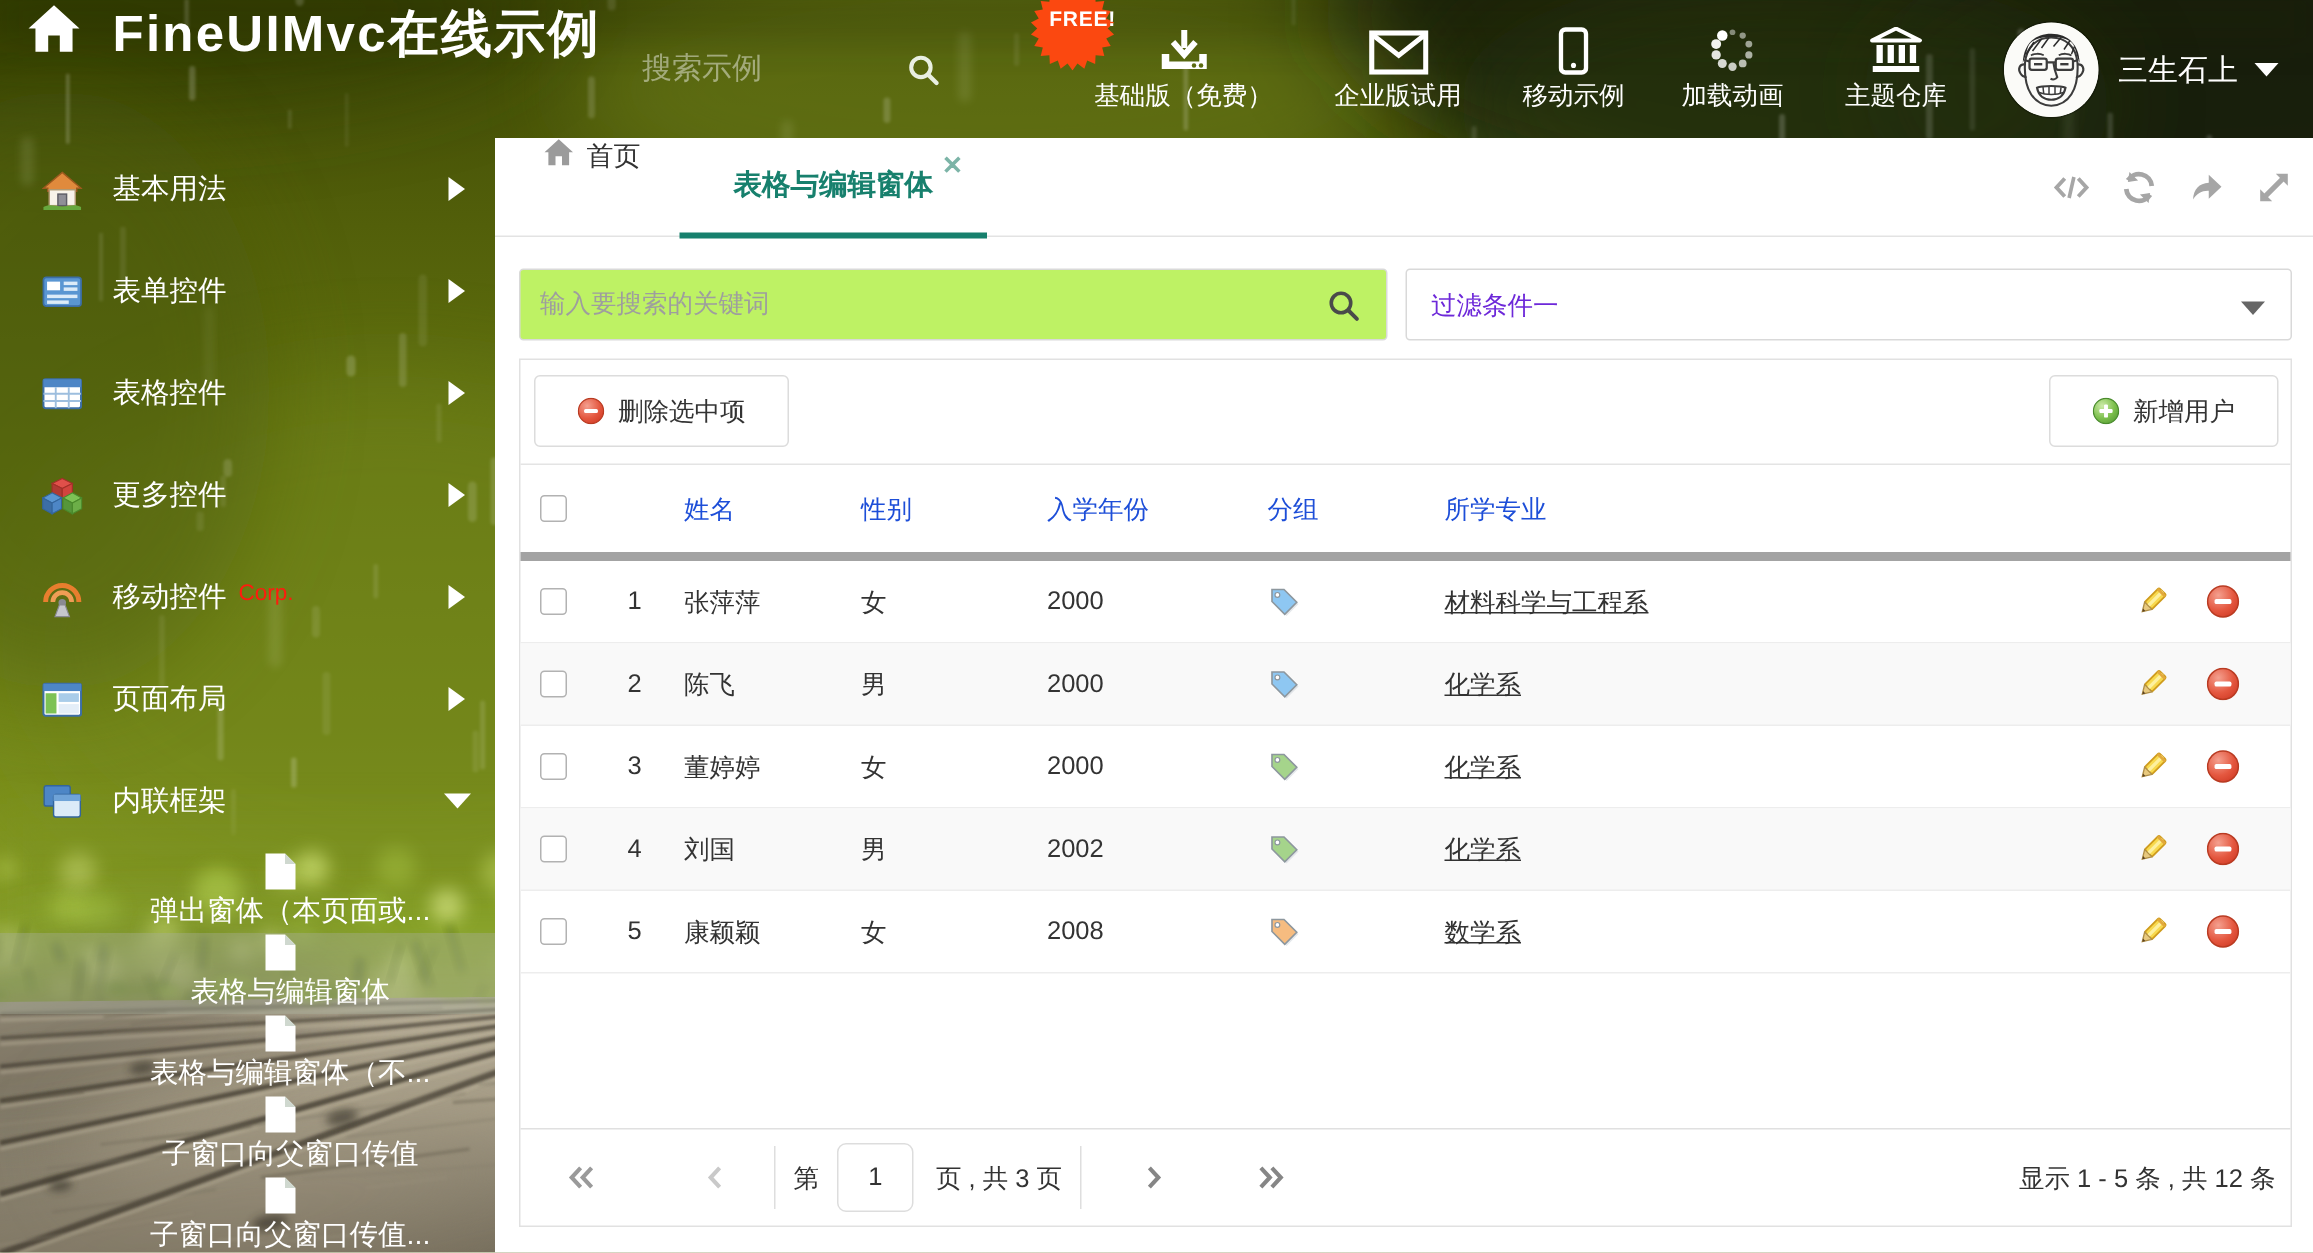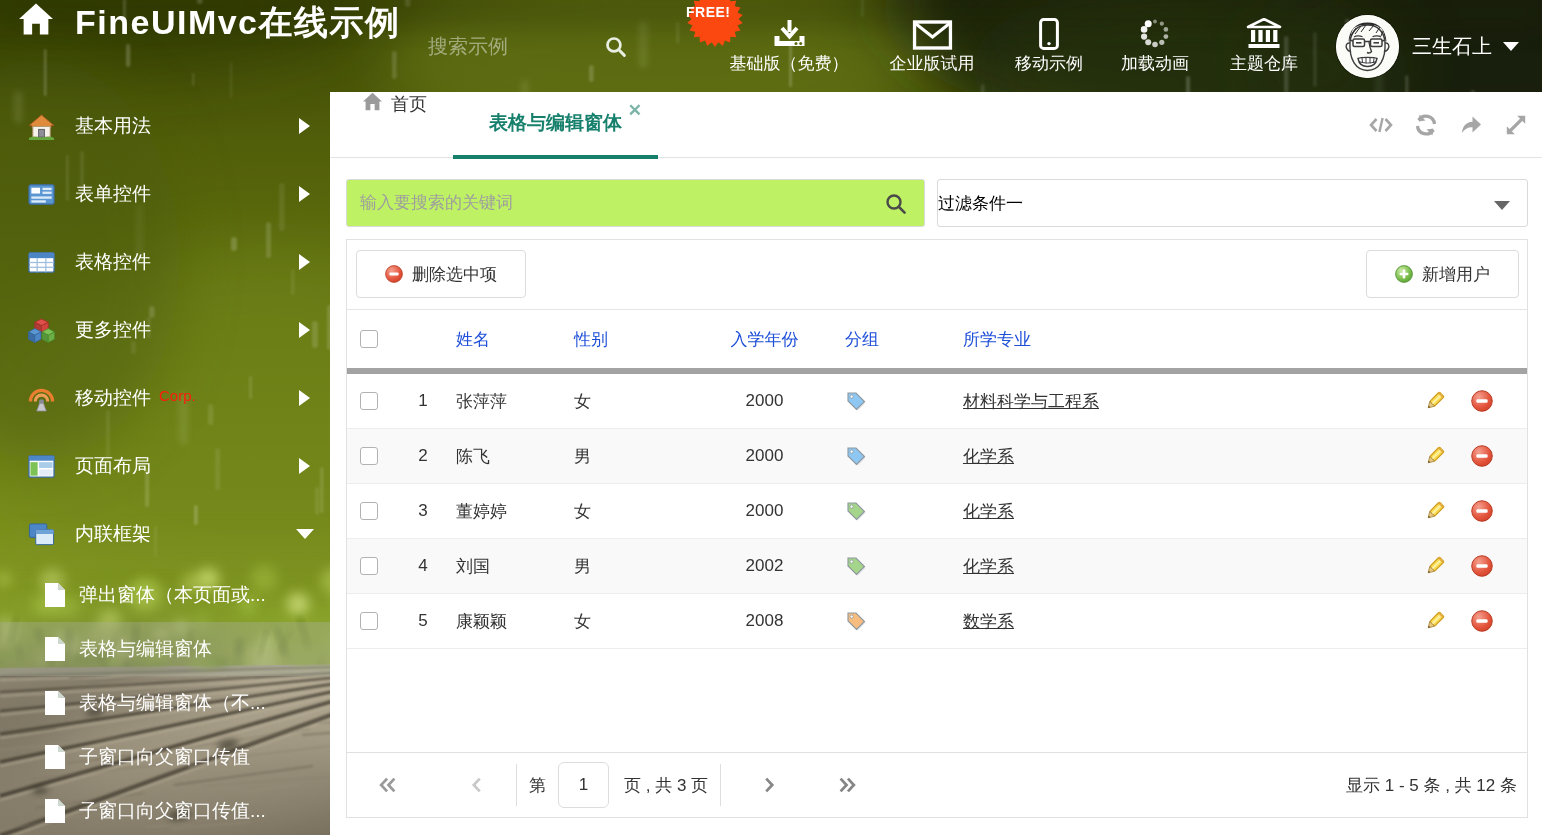--- a/index.html
+++ b/index.html
@@ -14,42 +14,42 @@
   .topbar { position:absolute; left:0; top:0; width:1542px; height:92px; z-index:3; }
   .brand { position:absolute; left:17px; top:0; height:92px; display:flex; align-items:flex-start; }
   .brand-home { width:38px; height:34px; margin-top:2px; }
   .brand-title { color:#ffffff; font-size:34px; font-weight:bold; margin-left:20px; letter-spacing:1.5px; }
   .hd-search { position:absolute; left:428px; top:28px; width:200px; height:36px; }
   .hd-search input { width:160px; height:36px; background:transparent; border:none; outline:none;
       color:rgba(255,255,255,0.85); font-size:20px; font-family:inherit; }
   .hd-search input::placeholder { color:rgba(255,255,255,0.45); }
   .hd-search .mag { position:absolute; left:175px; top:6px; }
   .free-badge { position:absolute; left:686px; top:-7px; width:58px; height:54px; }
-  .free-badge .txt { position:absolute; left:0; top:11px; width:58px; text-align:left; color:#fff;
+  .free-badge .txt { position:absolute; left:0; top:11px; width:58px; text-align:right; color:#fff;
       font-size:14px; font-weight:bold; letter-spacing:0.5px; }
   .hd-nav-item { position:absolute; top:0; height:92px; transform:translateX(-50%);
       display:flex; flex-direction:column; align-items:center; justify-content:flex-start; cursor:pointer; }
   .hd-nav-item .ic { height:50px; display:flex; align-items:flex-end; justify-content:center; padding-top:18px; }
   .hd-nav-item .lb { color:#ffffff; font-size:17px; margin-top:2px; white-space:nowrap; }
   .hd-user { position:absolute; left:1336px; top:0; height:92px; display:flex; align-items:center; cursor:pointer; }
   .avatar { width:63px; height:63px; border-radius:50%; background:#f8f8f4; overflow:hidden; box-shadow:0 0 0 1px rgba(0,0,0,0.25); }
   .hd-user-name { color:#ffffff; font-size:20px; margin-left:13px; }
   .hd-user .caret { margin-left:11px; width:0; height:0; border-left:8px solid transparent; border-right:8px solid transparent; border-top:9px solid #ffffff; }
 
   
   .sidebar { position:absolute; left:0; top:92px; width:330px; height:743px; z-index:2; }
   .sb-item { position:relative; height:68px; display:flex; align-items:center; padding-left:28px; cursor:pointer; }
   .sb-item .sb-ic { width:27px; height:27px; flex:none; }
   .sb-item .sb-lb { color:#ffffff; font-size:19px; margin-left:20px; white-space:nowrap; }
   .sb-item .corp { color:#ff1b0d; font-size:15px; margin-left:8px; margin-top:-6px; }
   .sb-arrow-r { position:absolute; right:20px; top:50%; margin-top:-8px; width:0; height:0;
       border-top:8px solid transparent; border-bottom:8px solid transparent; border-left:11px solid #ffffff; }
   .sb-arrow-d { position:absolute; right:16px; top:50%; margin-top:-5px; width:0; height:0;
       border-left:9px solid transparent; border-right:9px solid transparent; border-top:10px solid #ffffff; }
-  .sb-sub { position:relative; height:54px; display:flex; align-items:center; padding-left:44px; cursor:pointer; }
+  .sb-sub { position:relative; height:54px; display:flex; align-items:center; padding-left:44px; cursor:pointer;flex-direction:column; }
   .sb-sub.selected { background:rgba(168,174,156,0.4); }
   .sb-sub .file-ic { width:22px; height:26px; flex:none; }
   .sb-sub .sb-lb { color:#ffffff; font-size:19px; margin-left:13px; white-space:nowrap; overflow:hidden; max-width:240px; }
 
   
   .main { position:absolute; left:330px; top:92px; width:1212px; height:743px; background:#ffffff; z-index:2; }
 
   .tabbar { position:relative; height:66px; border-bottom:1px solid #e3e3e3; }
   .tab-home { position:absolute; left:32px; top:0; height:66px; display:flex; align-items:flex-start; cursor:pointer; }
   .tab-home .lb { font-size:18px; color:#333333; margin-left:8px; }
@@ -62,41 +62,41 @@
 
   .content { position:relative; height:676px; }
   .search-input { position:absolute; left:16px; top:21px; width:579px; height:48px;
       border:1px solid #d9d9d9; border-radius:3px; background:#bef264; }
   .search-input input { width:530px; height:46px; border:none; outline:none; padding:0 0 0 13px;
       font-size:17px; color:#333; font-family:inherit; background:transparent; }
   .search-input input::placeholder { color:#9e9e9e; }
   .search-input .mag { position:absolute; right:16px; top:12px; }
   .filter-select { position:absolute; left:607px; top:21px; width:591px; height:48px;
       border:1px solid #d9d9d9; border-radius:3px; background:#fff; display:flex; align-items:center; cursor:pointer; }
-  .filter-select .lb { font-size:17px; color:#000000; }
+  .filter-select .lb { font-size:17px; color:#6d28d9; margin-left:16px; }
   .filter-select .caret { position:absolute; right:17px; top:21px; width:0; height:0;
       border-left:8px solid transparent; border-right:8px solid transparent; border-top:9px solid #666; }
 
   .grid { position:absolute; left:16px; top:81px; width:1182px; height:579px; border:1px solid #e1e1e1; background:#fff; }
   .grid-toolbar { position:relative; height:70px; border-bottom:1px solid #e4e4e4; }
   .btn { position:absolute; top:10px; height:48px; border:1px solid #dcdcdc; border-radius:4px; background:#fff;
       display:flex; align-items:center; padding:0 28px; cursor:pointer; }
   .btn .blb { font-size:17px; color:#333; margin-left:9px; }
   .btn-del { left:9px; }
   .btn-add { right:8px; }
 
   .thead { display:flex; align-items:center; height:64px; border-bottom:6px solid #a3a3a3; font-size:17px; color:#1d4ed8; }
   .trow { display:flex; align-items:center; height:55px; border-bottom:1px solid #ededed; font-size:17px; color:#333; }
   .trow.alt { background:#f9f9f9; }
   .c-cb { width:58px; flex:none; display:flex; justify-content:flex-start; padding-left:13px; }
   .cb { width:18px; height:18px; border:1px solid #b2b2b2; border-radius:3px; background:#fff; cursor:pointer; }
   .c-num { width:36px; flex:none; text-align:center; }
   .c-name { width:118px; flex:none; padding-left:15px; }
   .c-gender { width:122px; flex:none; padding-left:15px; }
-  .c-year { width:150px; flex:none; padding-left:17px;text-align:center; }
+  .c-year { width:150px; flex:none; padding-left:17px; }
   .c-group { width:110px; flex:none; padding-left:14px; }
   .c-major { width:470px; flex:none; padding-left:22px; }
   .c-act { flex:1; display:flex; align-items:center; justify-content:flex-start; gap:25px; padding-left:13px; }
   .c-major a { color:#333; text-decoration:underline; cursor:pointer; }
   .act-ic { width:22px; height:22px; cursor:pointer; }
 
   .pager { position:absolute; left:0; bottom:0; width:1180px; height:65px; border-top:1px solid #e0e0e0;
       display:flex; align-items:center; font-size:17px; color:#333; }
   .pg-ic { width:22px; height:22px; cursor:pointer; }
   .pg-sep { width:1px; height:42px; background:#dedede; }

